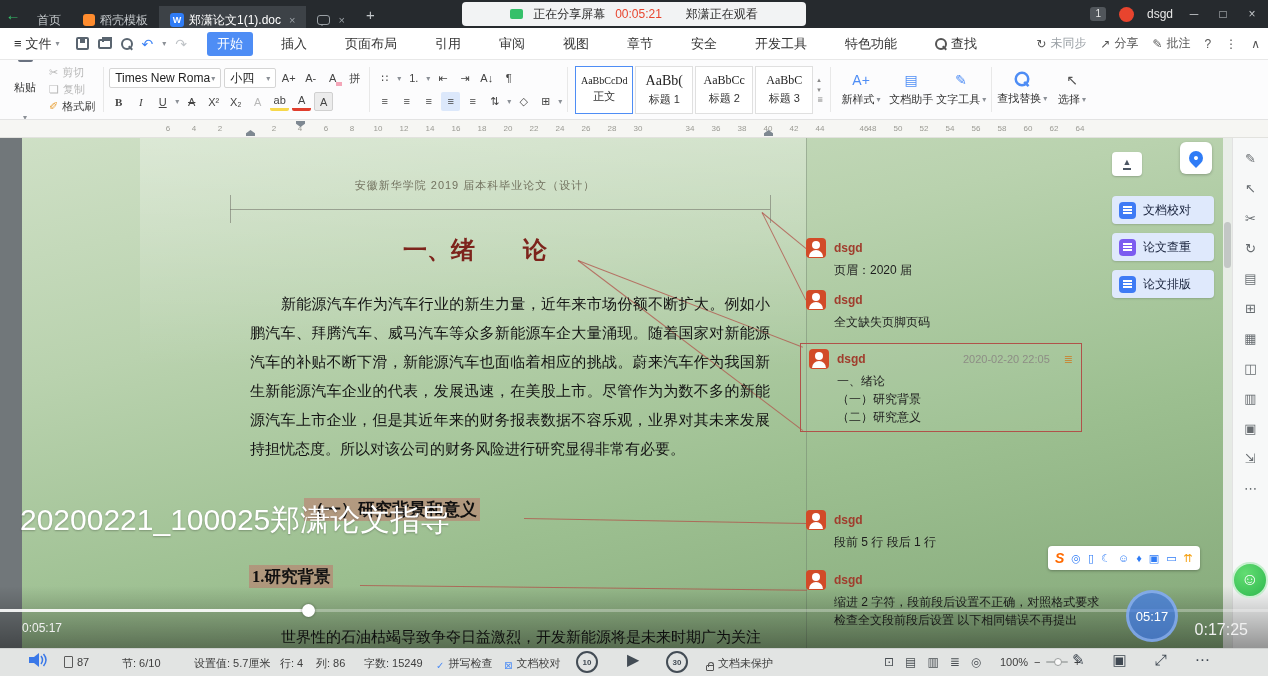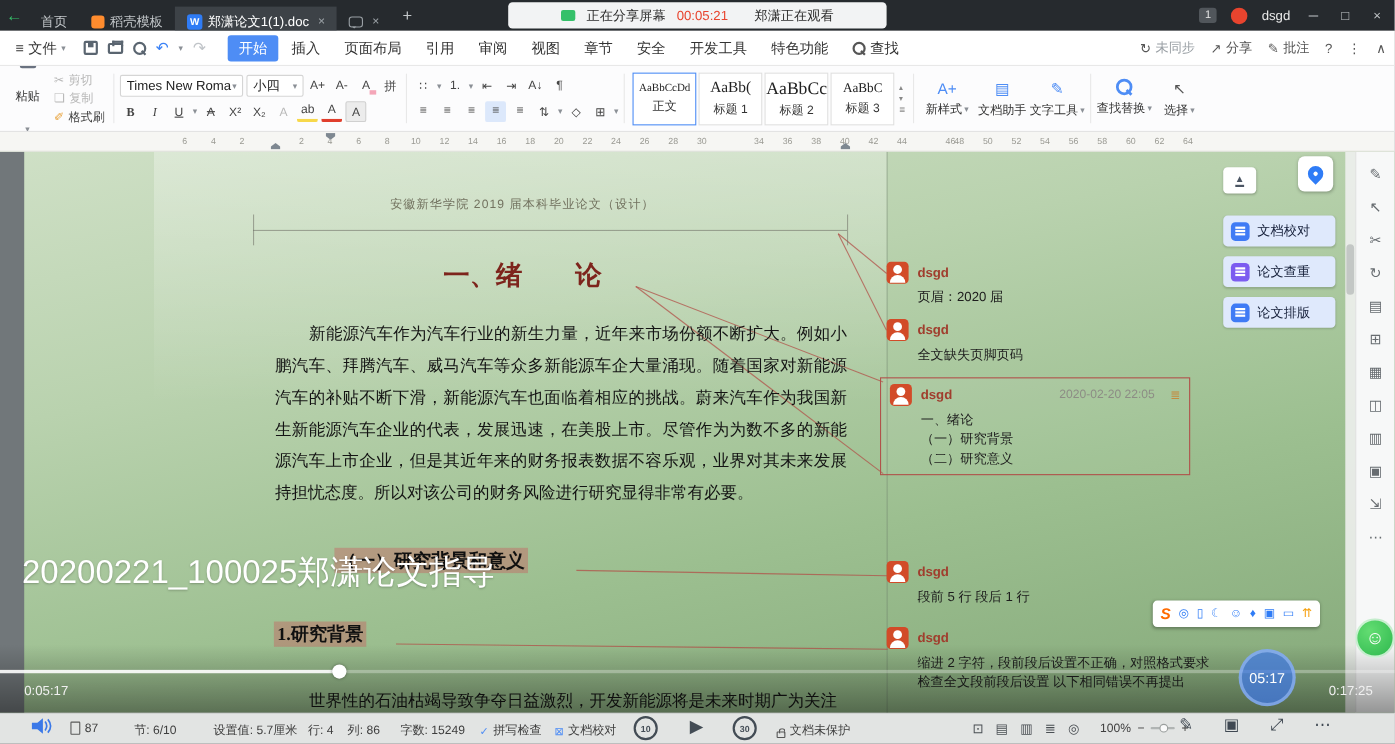--- a/index.html
+++ b/index.html
@@ -35,21 +35,21 @@
 .qbar{display:flex;align-items:center;gap:9px;padding:0 10px;color:#5a6570;font-size:14px}
 .undo-ic{color:#3b82f6;font-size:14px}
 .redo-ic{color:#c0c4c8;font-size:14px}
 .floppy{width:13px;height:13px;border:2px solid #5a6570;border-radius:2px;position:relative;display:inline-block}
 .floppy::before{content:"";position:absolute;top:0;left:2px;width:5px;height:4px;background:#5a6570}
 .printer{width:14px;height:10px;border:2px solid #5a6570;border-radius:2px;position:relative;display:inline-block}
 .printer::before{content:"";position:absolute;top:-4px;left:2px;width:6px;height:3px;border:2px solid #5a6570;border-bottom:none}
 .mag{position:relative;display:inline-block;width:12px;height:12px;color:#5a6570}
 .mag::before{content:"";position:absolute;width:8px;height:8px;border:2px solid currentColor;border-radius:50%;left:0;top:0}
 .mag::after{content:"";position:absolute;width:5px;height:2px;background:currentColor;transform:rotate(45deg);left:7px;top:9px}
-.menu-tabs{display:flex;align-items:center;gap:2px;margin-left:10px}
+.menu-tabs{display:flex;align-items:center;gap:18px;margin-left:10px}
 .menu-tab{padding:3px 10px;font-size:13px;color:#333;border-radius:3px;display:flex;align-items:center;gap:4px;white-space:nowrap}
 .menu-tab.active{background:#4e8df5;color:#fff}
 .menu-right{position:absolute;right:8px;display:flex;align-items:center;gap:14px;color:#555;font-size:12px}
 .mr-item{display:flex;align-items:center;gap:4px}
 .mr-gray{color:#9aa0a5}
 
 
 .ribbon{position:relative;height:60px;background:#fcfcfd;border-bottom:1px solid #e3e3e3;display:flex;align-items:stretch;padding:3px 6px;overflow:hidden}
 .rib-sep{width:1px;background:#e8e8e8;margin:4px 5px}
 .rib-paste{display:flex;gap:2px}
@@ -75,21 +75,21 @@
 .tbtn.fcol{border-bottom:3px solid #e03e2d}
 .tbtn.shade{background:#ececec;border:1px solid #d0d0d0}
 .clearfmt{position:relative}
 .clearfmt::after{content:"";position:absolute;right:0;bottom:2px;width:6px;height:4px;background:#f4a6b8}
 .styles-wrap{display:flex;align-items:center}
 .styles-gallery{display:flex;align-items:center;gap:2px;margin:0 2px}
 .style-cell{width:58px;height:48px;border:1px solid #e0e0e0;background:#fff;display:flex;flex-direction:column;align-items:center;justify-content:center;gap:3px}
 .style-cell.selected{border-color:#4e8df5}
 .style-prev{font-size:10px;color:#222;font-family:"Liberation Serif","DejaVu Serif",serif;white-space:nowrap}
 .style-cell:nth-child(2) .style-prev{font-size:14px}
-.style-cell:nth-child(3) .style-prev{font-size:16px}
+.style-cell:nth-child(3) .style-prev{font-size:12px}
 .style-cell:nth-child(4) .style-prev{font-size:12px}
 .style-name{font-size:11px;color:#333}
 .gal-ctrl{display:flex;flex-direction:column;justify-content:center;gap:2px;color:#888;font-size:7px;padding:0 2px}
 .tall-btn{width:50px;display:flex;flex-direction:column;align-items:center;justify-content:center;gap:4px;font-size:11px;color:#333;white-space:nowrap}
 .ticon{font-size:14px;color:#555}
 .ticon.blue{color:#4e8df5}
 .tl{display:flex;align-items:center;gap:2px}
 .mag.big{transform:scale(1.25);color:#4e8df5;margin-bottom:2px}
 
 
@@ -157,21 +157,21 @@
 .zoom-track{position:absolute;top:12px;width:22px;height:2px;background:#b0b4b3;border-radius:1px}
 .zoom-knob{position:absolute;left:8px;top:-3px;width:8px;height:8px;border-radius:50%;background:#fafafa;border:1px solid #9a9e9d}
 
 
 .player-shade{position:absolute;left:0;top:586px;width:100%;height:62px;background:linear-gradient(rgba(0,0,0,0),rgba(0,0,0,.40));z-index:40;pointer-events:none}
 .video-title{position:absolute;left:20px;top:500px;font-size:30px;color:#fff;z-index:45;text-shadow:0 1px 2px rgba(0,0,0,.25);white-space:nowrap}
 .prog-track{position:absolute;left:0;top:609px;width:100%;height:3px;background:rgba(255,255,255,.30);z-index:50}
 .prog-played{position:absolute;left:0;top:609px;width:308px;height:3px;background:rgba(255,255,255,.85);z-index:51}
 .prog-knob{position:absolute;left:302px;top:604px;width:13px;height:13px;border-radius:50%;background:#fff;box-shadow:0 0 3px rgba(0,0,0,.4);z-index:52}
 .time-cur{position:absolute;left:22px;top:621px;color:#f0f0f0;font-size:12px;z-index:50}
-.time-tot{position:absolute;right:20px;top:621px;color:#f0f0f0;font-size:12px;z-index:50}
+.time-tot{position:absolute;right:20px;top:621px;color:#f0f0f0;font-size:16px;z-index:50}
 .vol-btn{position:absolute;left:28px;top:651px;z-index:60}
 .skipbtn{position:absolute;top:651px;width:22px;height:22px;border:2px solid #434c55;border-radius:50%;display:flex;align-items:center;justify-content:center;font-size:8px;color:#434c55;font-weight:bold;z-index:60;background:transparent}
 .playbtn{position:absolute;left:627px;top:650px;font-size:16px;color:#434c55;z-index:60}
 .player-tools{position:absolute;top:652px;left:1072px;display:flex;gap:28px;z-index:60;color:#3f4852;font-size:15px}
 .ptool{line-height:16px}
 .timer-bubble{position:absolute;left:1126px;top:590px;width:52px;height:52px;border-radius:50%;background:rgba(64,120,232,.72);border:3px solid rgba(170,200,255,.55);color:#fff;display:flex;align-items:center;justify-content:center;font-size:13px;z-index:55}
 .rec-toolbar{position:absolute;left:1048px;top:546px;height:24px;background:#fff;border-radius:4px;box-shadow:0 1px 3px rgba(0,0,0,.3);display:flex;align-items:center;padding:0 7px;gap:7px;z-index:55}
 .rec-logo{font-weight:800;font-style:italic;color:#ff6a00;font-size:14px}
 .rec-ico{font-size:11px;line-height:11px}
 .green-avatar{position:absolute;left:1232px;top:562px;width:36px;height:36px;border-radius:50%;background:radial-gradient(circle at 35% 30%,#63dd72,#2eb84e);display:flex;align-items:center;justify-content:center;color:#fff;font-size:17px;z-index:56;border:2px solid rgba(255,255,255,.7)}

